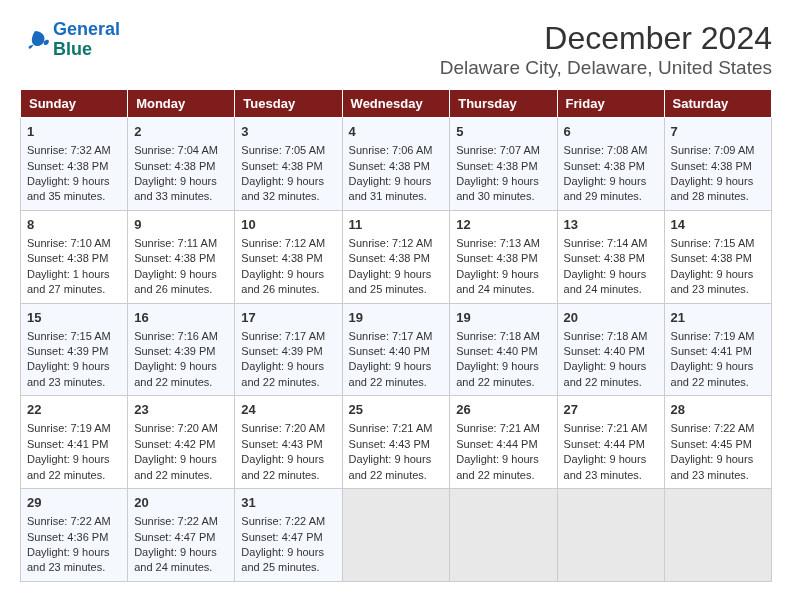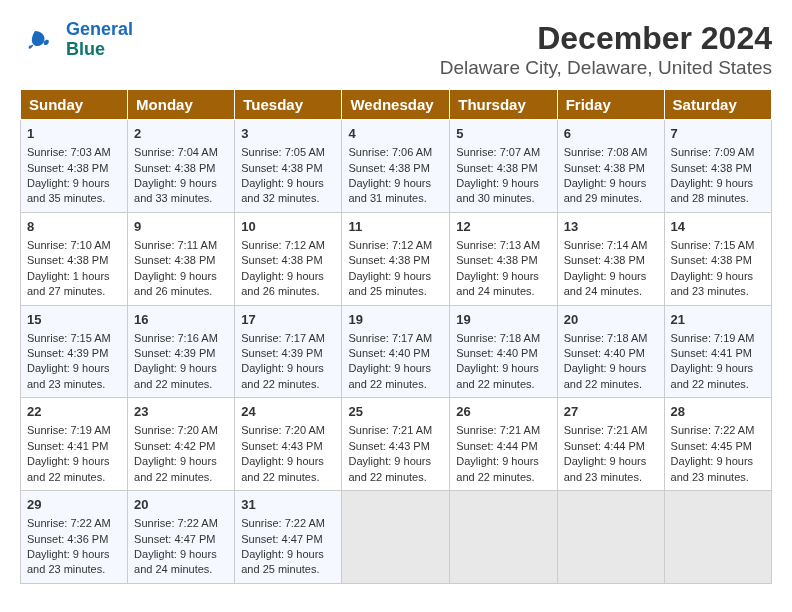--- a/index.html
+++ b/index.html
@@ -12,57 +12,57 @@
     }
     .header-area {
       display: flex;
       justify-content: space-between;
       align-items: flex-start;
       margin-bottom: 10px;
     }
     .logo {
       display: flex;
       align-items: center;
-      gap: 16px;
+      gap: 3px;
     }
     .logo-text {
       font-size: 18px;
       font-weight: bold;
       color: #333;
       line-height: 1.1;
     }
     .logo-text span {
       color: #1a6bbf;
     }
     .logo-bird {
       width: 30px;
       height: 30px;
     }
     .title-area {
       text-align: right;
     }
     .main-title {
       font-size: 32px;
-      font-weight: bold;
+      font-weight: normal;
       color: #333;
     }
     .subtitle {
       font-size: 19px;
       color: #555;
     }
     .calendar {
       width: 100%;
       border-collapse: collapse;
       font-size: 11px;
     }
     .calendar thead tr th {
-      background-color: #a16207;
+      background-color: #7f1d1d;
       color: #fff;
       font-weight: bold;
-      font-size: 15px;
+      font-size: 13px;
       padding: 6px 8px;
       text-align: left;
       border: 1px solid #fff;
       margin-top: 40px;
     }
     .calendar tbody tr td {
       border: 1px solid #ccc;
       vertical-align: top;
       padding: 5px 6px;
       width: 108px;
@@ -119,21 +119,21 @@
         <th>Monday</th>
         <th>Tuesday</th>
         <th>Wednesday</th>
         <th>Thursday</th>
         <th>Friday</th>
         <th>Saturday</th>
       </tr>
   </thead>
   <tbody id="calendar-body">
   <tr>
-        <td><span class="day-number">1</span><span>Sunrise: 7:03 AM</span><br><span>Sunset: 4:38 PM</span><br><span>Daylight: 9 hours and 35 minutes.</span></td>
+        <td><span class="day-number">1</span><span>Sunrise: 7:32 AM</span><br><span>Sunset: 4:38 PM</span><br><span>Daylight: 9 hours and 35 minutes.</span></td>
         <td><span class="day-number">2</span><span>Sunrise: 7:04 AM</span><br><span>Sunset: 4:38 PM</span><br><span>Daylight: 9 hours and 33 minutes.</span></td>
         <td><span class="day-number">3</span><span>Sunrise: 7:05 AM</span><br><span>Sunset: 4:38 PM</span><br><span>Daylight: 9 hours and 32 minutes.</span></td>
         <td><span class="day-number">4</span><span>Sunrise: 7:06 AM</span><br><span>Sunset: 4:38 PM</span><br><span>Daylight: 9 hours and 31 minutes.</span></td>
         <td><span class="day-number">5</span><span>Sunrise: 7:07 AM</span><br><span>Sunset: 4:38 PM</span><br><span>Daylight: 9 hours and 30 minutes.</span></td>
         <td><span class="day-number">6</span><span>Sunrise: 7:08 AM</span><br><span>Sunset: 4:38 PM</span><br><span>Daylight: 9 hours and 29 minutes.</span></td>
         <td><span class="day-number">7</span><span>Sunrise: 7:09 AM</span><br><span>Sunset: 4:38 PM</span><br><span>Daylight: 9 hours and 28 minutes.</span></td>
       </tr>
       <tr>
         <td><span class="day-number">8</span><span>Sunrise: 7:10 AM</span><br><span>Sunset: 4:38 PM</span><br><span>Daylight: 1 hours and 27 minutes.</span></td>
         <td><span class="day-number">9</span><span>Sunrise: 7:11 AM</span><br><span>Sunset: 4:38 PM</span><br><span>Daylight: 9 hours and 26 minutes.</span></td>

